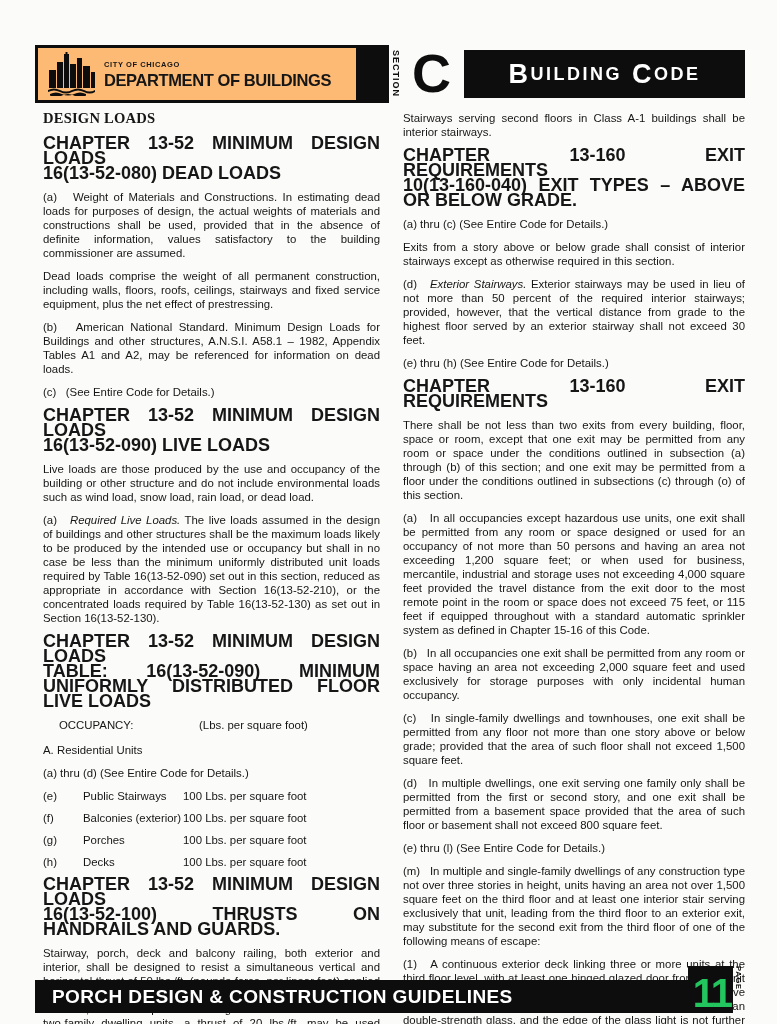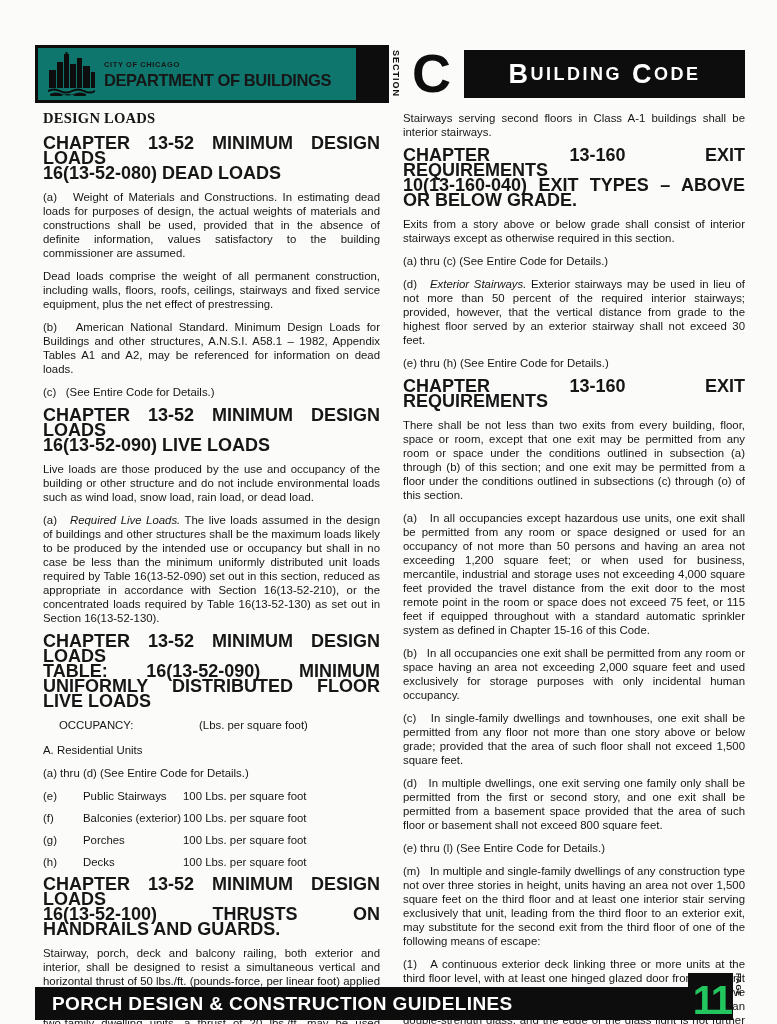--- a/index.html
+++ b/index.html
@@ -4,21 +4,21 @@
 <style>
   * { box-sizing: border-box; }
   html,body { margin:0; padding:0; }
   body {
     width:777px; height:1024px; position:relative; overflow:hidden;
     background:#fbfbf9; color:#161616;
     font-family:"Liberation Sans", sans-serif;
   }
   
   .header { position:absolute; left:35px; top:45px; width:710px; height:58px; display:flex; align-items:stretch; }
-  .dept-box { width:354px; border:3px solid #0d0d0d; background:#0f766e; display:flex; align-items:center; }
+  .dept-box { width:354px; border:3px solid #0d0d0d; background:#fdba74; display:flex; align-items:center; }
   .logo { width:50px; height:44px; margin:0 7px 0 9px; flex:none; }
   .dept-titles { flex:1; padding-top:2px; }
   .city-line { font-size:7.5px; font-weight:bold; letter-spacing:0.6px; margin-bottom:2px; }
   .dept-line { font-size:16.5px; font-weight:bold; letter-spacing:-0.4px; white-space:nowrap; }
   .black-square { width:30px; align-self:stretch; background:#0d0d0d; flex:none; }
   .section-vert { writing-mode:vertical-rl; font-size:9px; font-weight:bold; letter-spacing:1px;
     display:flex; align-items:center; justify-content:center; padding:0 2px; color:#0d0d0d; }
   .big-c { font-size:54px; font-weight:800; line-height:56px; margin:0 13px 0 9px; color:#0d0d0d; }
   .code-bar { flex:1; background:#0d0d0d; color:#fff; height:48px; align-self:center;
     display:flex; align-items:center; justify-content:center; letter-spacing:2.5px; white-space:nowrap; }
@@ -35,21 +35,21 @@
   .h2 { font-weight:bold; font-size:18px; line-height:15px; text-align:justify; margin:0 0 9px; }
   .jp { margin:0 0 9px; }
   .lbl { padding-right:13px; }
   i { font-style:italic; }
   .kv { display:flex; text-align:left; margin:0 16px 11px; }
   .kv .k { width:140px; flex:none; }
   .trow { display:flex; text-align:left; margin:0 0 8px; }
   .trow .tl { width:40px; flex:none; }
   .trow .tn { width:100px; flex:none; }
   
-  .footer { position:absolute; left:35px; bottom:4px; display:flex; align-items:flex-end; }
+  .footer { position:absolute; left:35px; bottom:11px; display:flex; align-items:flex-end; }
   .fbar { width:653px; height:33px; background:#0d0d0d; color:#fff; display:flex; align-items:center;
     padding-left:17px; font-size:19px; font-weight:bold; letter-spacing:0.4px; white-space:nowrap; }
   .fpage { width:45px; height:47px; background:#0d0d0d; color:#22c55e; display:flex; align-items:flex-end;
     justify-content:flex-end; font-size:40px; font-weight:bold; line-height:0.9; letter-spacing:-2px;
     padding:0 2px 2px 0; }
   .fpagelabel { writing-mode:vertical-rl; font-size:7.5px; font-weight:bold; letter-spacing:0.8px;
     align-self:flex-start; margin-left:1px; color:#0d0d0d; }
 </style>
 </head>
 <body>
@@ -150,22 +150,22 @@
 
   </div>
 
   <div class="col col-right">
     <p class="jp">Stairways serving second floors in Class A-1 buildings shall be interior stairways.</p>
 
     <div class="h2">
       <div>CHAPTER 13-160 EXIT REQUIREMENTS</div>
       <div>10(13-160-040) EXIT TYPES – ABOVE OR BELOW GRADE.</div>
     </div>
+    <p class="jp">(a) thru (c) (See Entire Code for Details.)</p>
     <p class="jp">Exits from a story above or below grade shall consist of interior stairways except as otherwise required in this section.</p>
-    <p class="jp">(a) thru (c) (See Entire Code for Details.)</p>
     <p class="jp"><span class="lbl">(d)</span><i>Exterior Stairways.</i> <span>Exterior stairways may be used in lieu of not more than 50 percent of the required interior stairways; provided, however, that the vertical distance from grade to the highest floor served by an exterior stairway shall not exceed 30 feet.</span></p>
     <p class="jp">(e) thru (h) (See Entire Code for Details.)</p>
 
     <div class="h2">
       <div>CHAPTER 13-160 EXIT REQUIREMENTS</div>
     </div>
     <p class="jp">There shall be not less than two exits from every building, floor, space or room, except that one exit may be permitted from any room or space under the conditions outlined in subsection (a) through (b) of this section; and one exit may be permitted from a floor under the conditions outlined in subsections (c) through (o) of this section.</p>
     <p class="jp">(a)&nbsp;&nbsp; In all occupancies except hazardous use units, one exit shall be permitted from any room or space designed or used for an occupancy of not more than 50 persons and having an area not exceeding 1,200 square feet; or when used for business, mercantile, industrial and storage uses not exceeding 4,000 square feet provided the travel distance from the exit door to the most remote point in the room or space does not exceed 75 feet, or 115 feet if equipped throughout with a standard automatic sprinkler system as defined in Chapter 15-16 of this Code.</p>
     <p class="jp">(b)&nbsp;&nbsp; In all occupancies one exit shall be permitted from any room or space having an area not exceeding 2,000 square feet and used exclusively for storage purposes with only incidental human occupancy.</p>
     <p class="jp">(c)&nbsp;&nbsp; In single-family dwellings and townhouses, one exit shall be permitted from any floor not more than one story above or below grade; provided that the area of such floor shall not exceed 1,500 square feet.</p>

